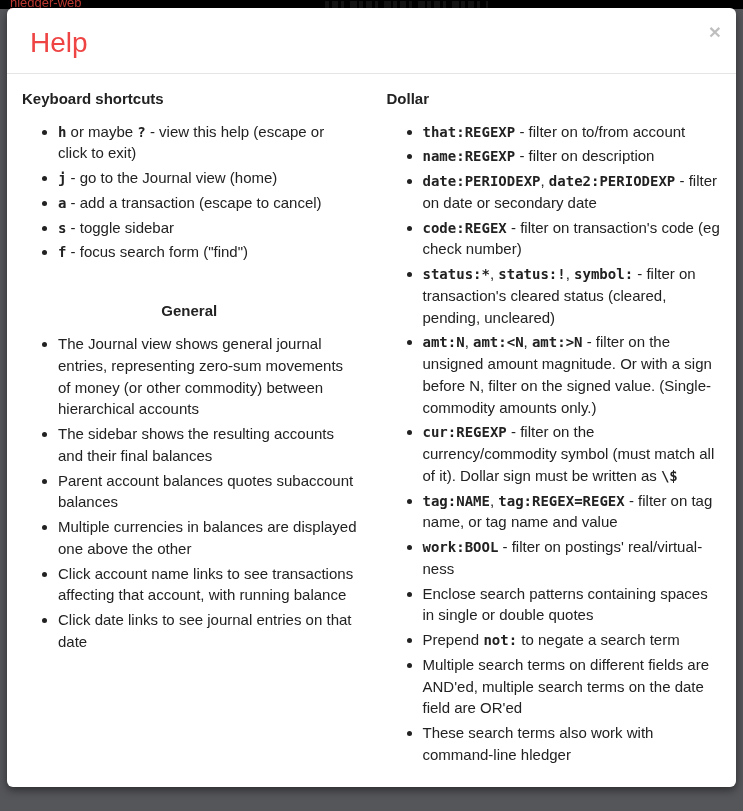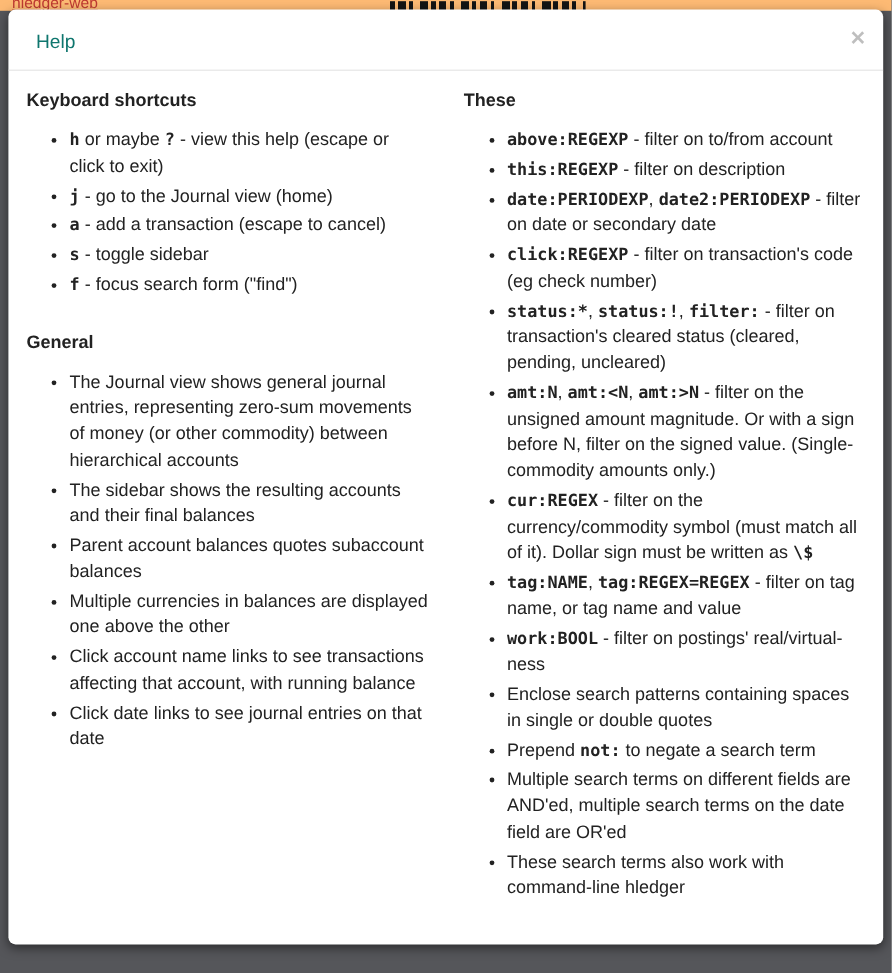--- a/index.html
+++ b/index.html
@@ -6,21 +6,21 @@
   html,body { width:743px; height:811px; overflow:hidden; }
   body {
     font-family:"Liberation Sans","DejaVu Sans",sans-serif;
     background:#55565a;
     position:relative;
     color:#222;
   }
   .backdrop { position:absolute; inset:0; background:#55565a; }
   .top-strip {
     position:absolute; top:0; left:0; right:0; height:9px;
-    background:#fdba74; overflow:hidden;
+    background:#000000; overflow:hidden;
   }
   .brand {
     position:absolute; top:-5px; left:10px;
     font-size:13px; color:#bf3a32; text-decoration:underline;
     white-space:nowrap; cursor:pointer;
   }
   .heading-fragment {
     position:absolute; top:1px; left:325px; width:163px; height:8px;
     background:repeating-linear-gradient(90deg,
       #141414 0 4px, transparent 4px 7px,
@@ -32,31 +32,31 @@
     position:absolute; top:8px; left:7px; width:729px; height:779px;
     background:#ffffff; border-radius:6px;
     box-shadow:0 3px 9px rgba(0,0,0,0.5);
     overflow:hidden;
   }
   .modal-header {
     position:relative;
     padding:18px 20px 13px 23px;
     border-bottom:1px solid #e5e5e5;
   }
-  .modal-title { font-size:16px; font-weight:500; color:#0f766e; line-height:1.2; }
+  .modal-title { font-size:28px; font-weight:500; color:#ef4444; line-height:1.2; }
   .close-btn {
     position:absolute; top:13px; right:15px;
     background:none; border:none; cursor:pointer;
     font-size:21px; font-weight:bold; color:#000; opacity:0.25;
     line-height:1; font-family:inherit;
   }
   .modal-body { display:flex; padding:16px 0 20px; }
   .help-col { width:50%; padding:0 15px; }
   .section-heading { font-size:15px; font-weight:bold; color:#222; margin:0 0 14px; }
-  .help-col > .section-heading:not(:first-child) { margin-top:28px; }
+  .help-col > .section-heading:not(:first-child) { margin-top:39px;text-align:center; }
   .help-col ul { margin:0 0 10px; padding-left:36px; list-style:disc; }
   .help-col li { font-size:15px; line-height:1.45; margin-bottom:3px; color:#222; }
   .help-col code {
     font-family:"DejaVu Sans Mono","Liberation Mono",monospace;
     font-weight:bold; font-size:14px; color:#222;
   }
 </style>
 </head>
 <body>
 
@@ -86,29 +86,29 @@
         <ul>
           <li>The Journal view shows general journal entries, representing zero-sum movements of money (or other commodity) between hierarchical accounts</li>
           <li>The sidebar shows the resulting accounts and their final balances</li>
           <li>Parent account balances quotes subaccount balances</li>
           <li>Multiple currencies in balances are displayed one above the other</li>
           <li>Click account name links to see transactions affecting that account, with running balance</li>
           <li>Click date links to see journal entries on that date</li>
         </ul>
       </div>
     <div class="help-col">
-        <h3 class="section-heading">These</h3>
+        <h3 class="section-heading">Dollar</h3>
         <ul>
-          <li><code>above:REGEXP</code> - filter on to/from account</li>
-          <li><code>this:REGEXP</code> - filter on description</li>
+          <li><code>that:REGEXP</code> - filter on to/from account</li>
+          <li><code>name:REGEXP</code> - filter on description</li>
           <li><code>date:PERIODEXP</code>, <code>date2:PERIODEXP</code> - filter on date or secondary date</li>
-          <li><code>click:REGEXP</code> - filter on transaction's code (eg check number)</li>
-          <li><code>status:*</code>, <code>status:!</code>, <code>filter:</code> - filter on transaction's cleared status (cleared, pending, uncleared)</li>
+          <li><code>code:REGEX</code> - filter on transaction's code (eg check number)</li>
+          <li><code>status:*</code>, <code>status:!</code>, <code>symbol:</code> - filter on transaction's cleared status (cleared, pending, uncleared)</li>
           <li><code>amt:N</code>, <code>amt:&lt;N</code>, <code>amt:&gt;N</code> - filter on the unsigned amount magnitude. Or with a sign before N, filter on the signed value. (Single-commodity amounts only.)</li>
-          <li><code>cur:REGEX</code> - filter on the currency/commodity symbol (must match all of it). Dollar sign must be written as <code>\$</code></li>
+          <li><code>cur:REGEXP</code> - filter on the currency/commodity symbol (must match all of it). Dollar sign must be written as <code>\$</code></li>
           <li><code>tag:NAME</code>, <code>tag:REGEX=REGEX</code> - filter on tag name, or tag name and value</li>
           <li><code>work:BOOL</code> - filter on postings' real/virtual-ness</li>
           <li>Enclose search patterns containing spaces in single or double quotes</li>
           <li>Prepend <code>not:</code> to negate a search term</li>
           <li>Multiple search terms on different fields are AND'ed, multiple search terms on the date field are OR'ed</li>
           <li>These search terms also work with command-line hledger</li>
         </ul>
       </div>
   </div>
 </div>

